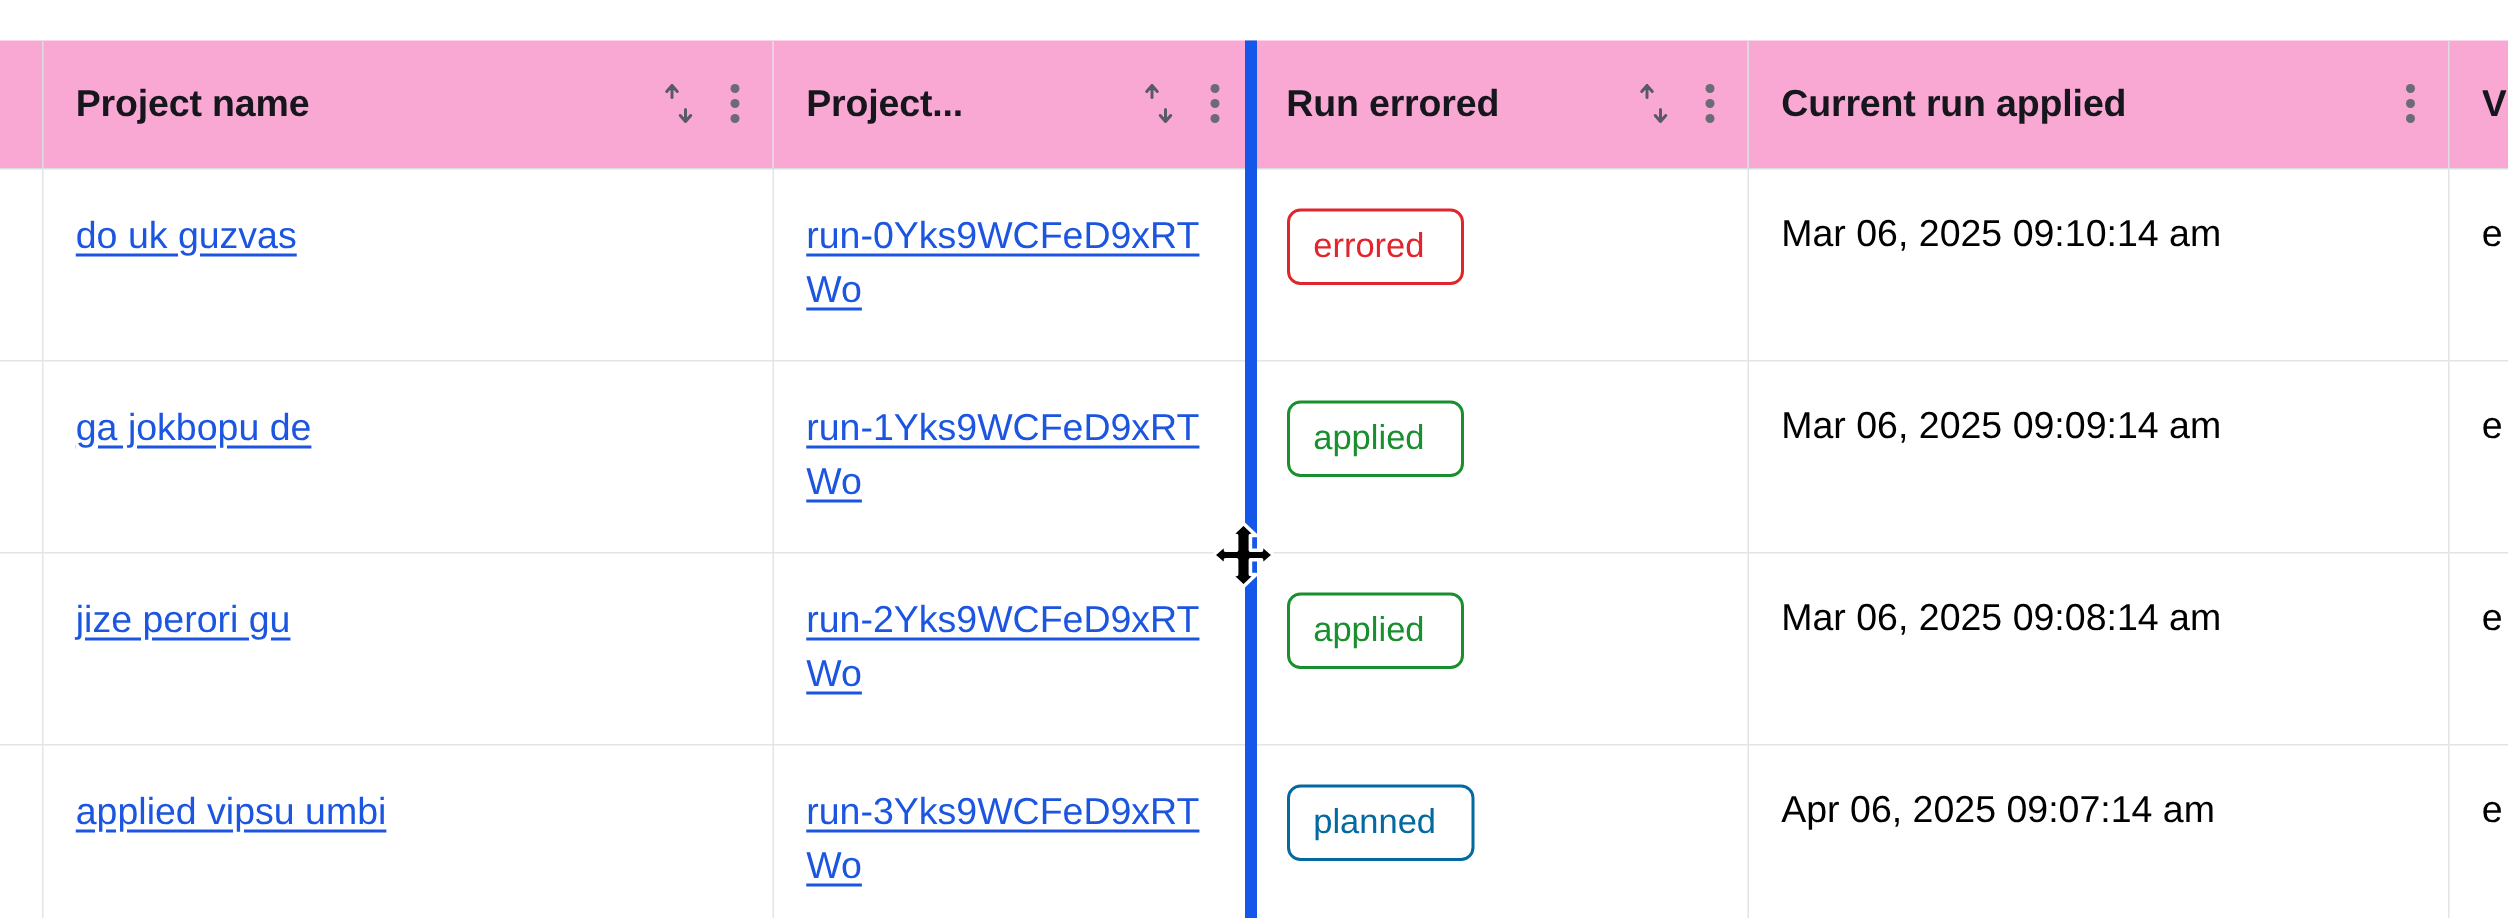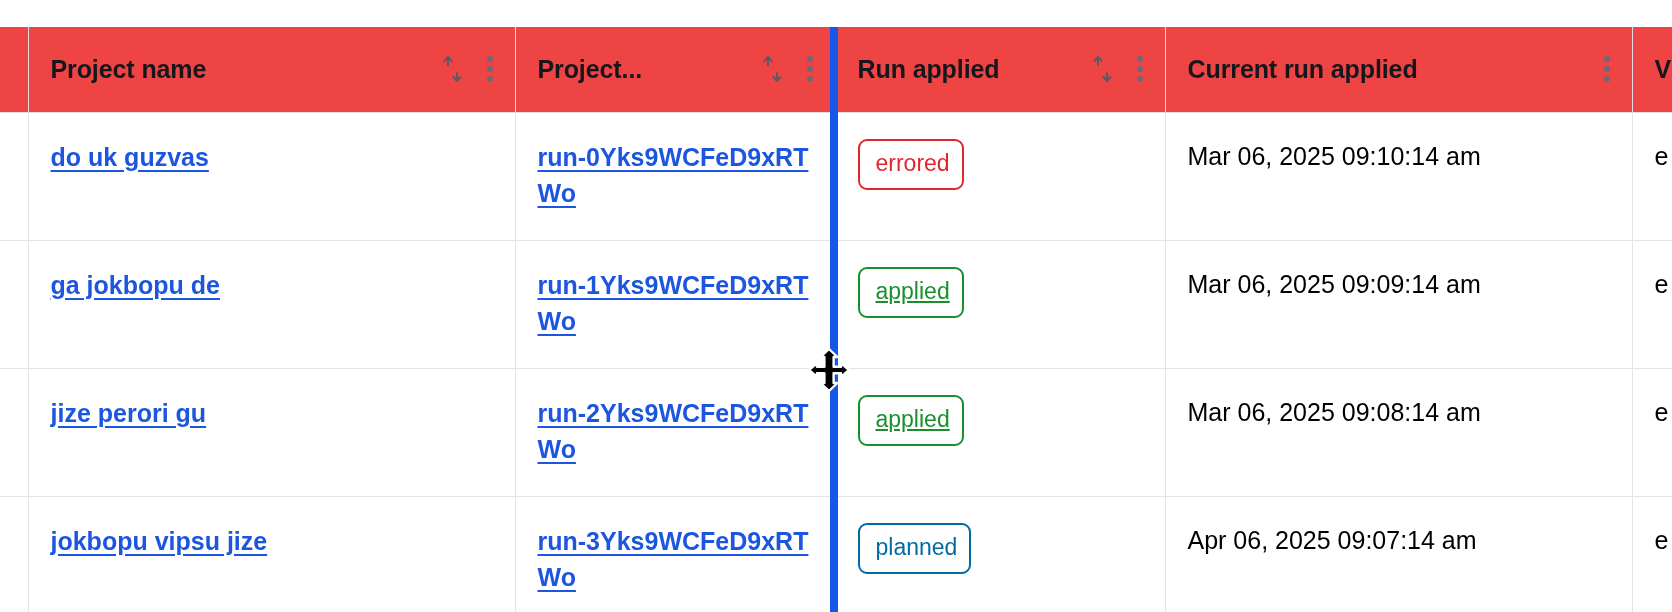--- a/index.html
+++ b/index.html
@@ -41,21 +41,21 @@
   }
 
   table.data-grid col.c-gutter  { width: 28px; }
   table.data-grid col.c-project { width: 487px; }
   table.data-grid col.c-run     { width: 320px; }
   table.data-grid col.c-status  { width: 330px; }
   table.data-grid col.c-applied { width: 467px; }
   table.data-grid col.c-extra   { width: 138px; }
 
   thead th {
-    background: #ef4444;
+    background: #f9a8d4;
     border-right: 1px solid #dcdce1;
     border-bottom: 1px solid #dcdce1;
     height: 85px;
     padding: 0 22px;
     vertical-align: middle;
     box-sizing: border-box;
   }
   thead th.gutter-head {
     padding: 0;
     border-right: 1px solid #dcdce1;
@@ -108,41 +108,40 @@
 
   .cell-link {
     font-size: 25px;
     color: #1b55e0;
     text-decoration: underline;
     text-underline-offset: 4px;
     cursor: pointer;
     line-height: 1.45;
     word-break: break-all;
     display: inline;
-    font-weight: bold;
   }
   .cell-text {
     font-size: 25px;
     color: #000000;
     line-height: 1.4;
     white-space: nowrap;
   }
 
   .badge {
     display: inline-block;
     font-size: 23px;
     line-height: 1;
-    padding: 11px 12px 13px 16px;
+    padding: 11px 24px 13px 16px;
     border-radius: 9px;
     border: 2px solid currentColor;
     background: transparent;
     white-space: nowrap;
   }
   .badge.errored { color: #e0262c; }
-  .badge.applied { color: #1a8f2e; text-decoration: underline; }
+  .badge.applied { color: #1a8f2e; }
   .badge.planned { color: #0369a1; }
 
   
   .resize-line {
     position: absolute;
     top: 27px;
     left: 830px;
     width: 8px;
     height: 585px;
     background: #1557e8;
@@ -216,21 +215,21 @@
                 <span></span>
                   <span></span>
                   <span></span>
               </span>
             </span>
           </div>
         </th>
 
         <th>
           <div class="head-inner">
-            <span class="head-label">Run applied</span>
+            <span class="head-label">Run errored</span>
             <span class="head-tools">
               <span class="sort-icon">
                 <svg viewBox="0 0 24 30" width="24" height="30" aria-hidden="true">
                   <path d="M7 11 L7 3 M7 3 L3.5 7 M7 3 L10.5 7" stroke="#5a5a66" stroke-width="2" fill="none" stroke-linecap="round" stroke-linejoin="round"></path>
                   <path d="M16 19 L16 27 M16 27 L12.5 23 M16 27 L19.5 23" stroke="#5a5a66" stroke-width="2" fill="none" stroke-linecap="round" stroke-linejoin="round"></path>
                 </svg>
               </span>
               <span class="kebab-icon">
                 <span></span>
                   <span></span>
@@ -316,21 +315,21 @@
           <span class="cell-text">Mar 06, 2025 09:08:14 am</span>
         </td>
         <td>
           <span class="cell-text">e</span>
         </td>
       </tr>
 
       <tr>
         <td class="gutter-cell"></td>
         <td>
-          <a class="cell-link">jokbopu vipsu jize</a>
+          <a class="cell-link">applied vipsu umbi</a>
         </td>
         <td>
           <a class="cell-link">run-3Yks9WCFeD9xRTWo</a>
         </td>
         <td>
           <span class="badge planned">planned</span>
         </td>
         <td>
           <span class="cell-text">Apr 06, 2025 09:07:14 am</span>
         </td>

